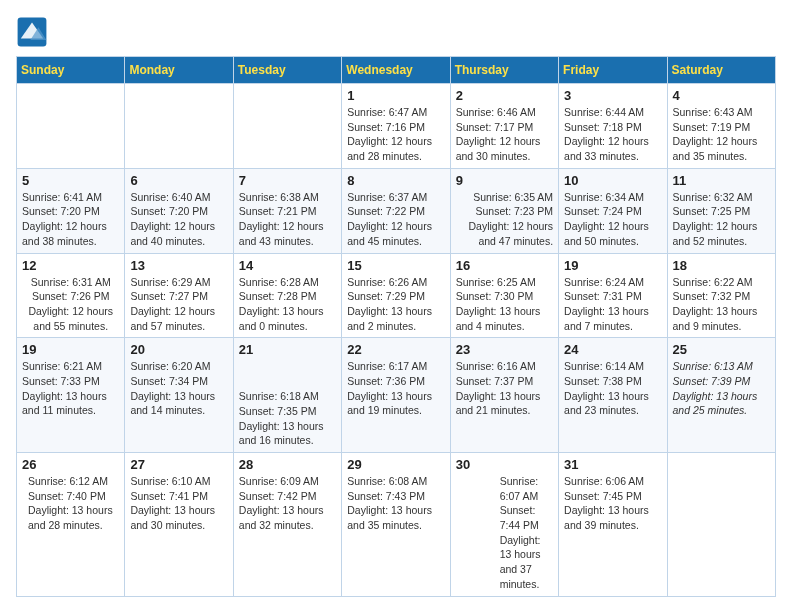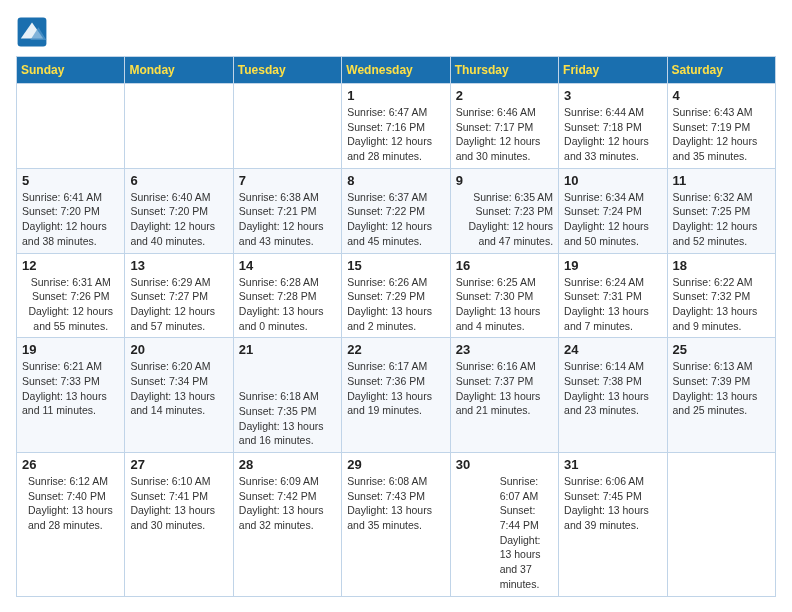--- a/index.html
+++ b/index.html
@@ -291,21 +291,21 @@
         </td>
         <td>
           <span class="day-number">24</span>
           <div class="day-info" style="white-space: pre-line;">Sunrise: 6:14 AM
 Sunset: 7:38 PM
 Daylight: 13 hours
 and 23 minutes.</div>
         </td>
         <td>
           <span class="day-number">25</span>
-          <div class="day-info" style="white-space: pre-line;">Sunrise: 6:13 AM
+          <div class="day-info" style="white-space: pre-line; font-style: italic;">Sunrise: 6:13 AM
 Sunset: 7:39 PM
 Daylight: 13 hours
 and 25 minutes.</div>
         </td>
       </tr>
       <tr>
         <td>
           <span class="day-number">26</span>
           <div class="day-info" style="white-space: pre-line; margin-left: 6px;">Sunrise: 6:12 AM
 Sunset: 7:40 PM

